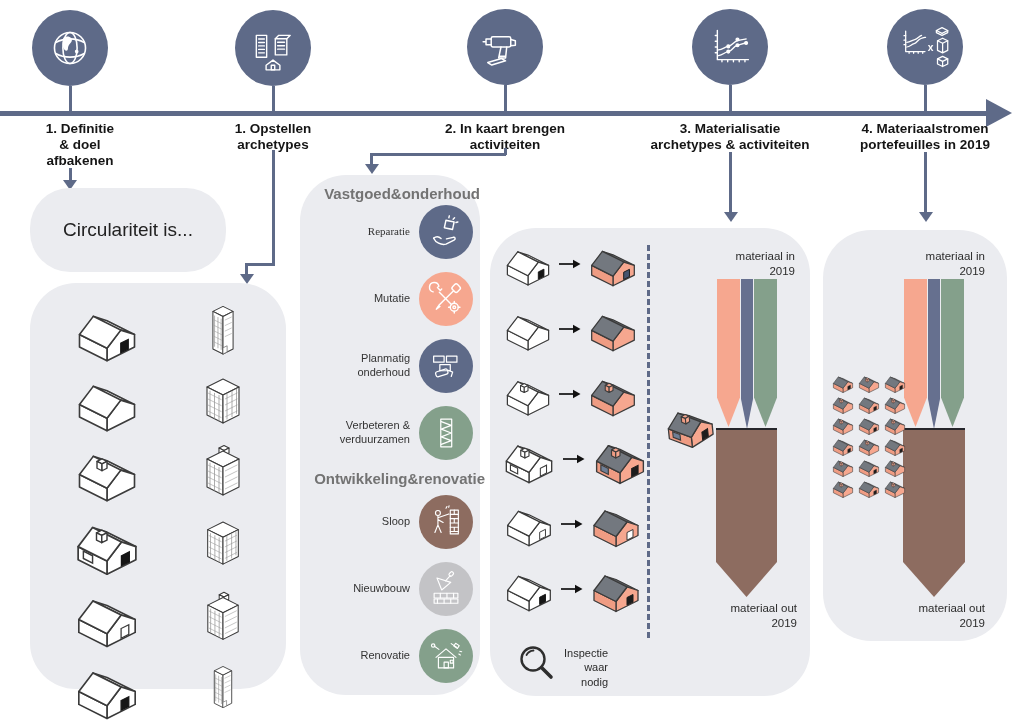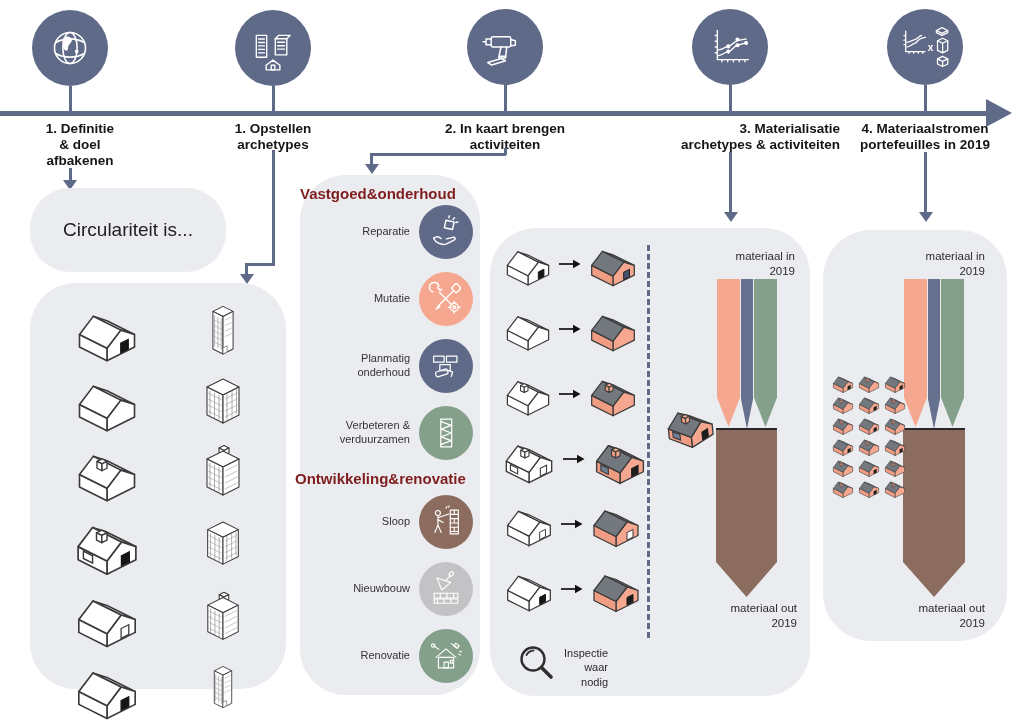--- a/index.html
+++ b/index.html
@@ -15,21 +15,21 @@
   .step-label{top:121px;font-weight:bold;font-size:13.5px;line-height:1.18;text-align:center;color:#151515;}
   .conn{background:#5e6a88;}
   .conn-head{width:0;height:0;border-left:7px solid transparent;border-right:7px solid transparent;border-top:10px solid #5e6a88;}
   
   .panel{background:#ebecf0;}
   .def-box{left:30px;top:188px;width:196px;height:84px;border-radius:40px;display:flex;align-items:center;justify-content:center;font-size:19px;color:#222;}
   .left-panel{left:30px;top:283px;width:256px;height:406px;border-radius:46px;display:grid;grid-template-columns:54% 46%;grid-template-rows:repeat(6,1fr);align-items:center;justify-items:center;padding:14px 10px 16px 14px;box-sizing:border-box;}
   .vg-panel{left:300px;top:175px;width:180px;height:520px;border-radius:46px;}
   .act-panel{left:490px;top:228px;width:320px;height:468px;border-radius:46px;}
   .port-panel{left:823px;top:230px;width:184px;height:411px;border-radius:48px;}
-  .sec-title{font-weight:bold;font-size:15px;text-align:left;color:#7f1d1d;}
+  .sec-title{font-weight:bold;font-size:15px;text-align:right;color:#737373;}
   .vg-row{display:flex;align-items:center;width:170px;height:54px;}
   .vg-label{flex:1;text-align:right;font-size:11px;line-height:1.25;color:#333;padding-right:9px;}
   .vg-circle{width:54px;height:54px;border-radius:50%;flex:0 0 54px;display:flex;align-items:center;justify-content:center;}
   
   .pair-row{display:flex;align-items:center;}
   .divider{left:647px;top:245px;height:393px;width:0;border-left:3px dashed #5e6a88;}
   .small-note{font-size:11.5px;line-height:1.3;text-align:right;color:#2b2b2b;}
   .flow-arrow{clip-path:polygon(0 0,100% 0,100% 80%,50% 100%,0 80%);}
   .flow-arrow-brown{clip-path:polygon(0 0,100% 0,100% 79%,50% 100%,0 79%);background:#8d6c60;}
   .groundline{height:2px;background:#26262b;}
@@ -161,21 +161,21 @@
       <path d="M10,27.5 c4,-0.5 5,-3 8.5,-3.5 c3.5,-0.5 4,-4.5 8,-5.5 c3,-0.8 4.5,-1.5 7.5,-2"></path>
       <path d="M10,22.5 c4,-0.5 5,-2.5 8.5,-3 c3.5,-0.5 4.5,-4 8,-5 c3,-0.9 4,-1 7.5,-1.5"></path>
       <circle cx="18.5" cy="24" r="1.2" fill="#fff"></circle>
         <circle cx="26.5" cy="18.5" r="1.2" fill="#fff"></circle>
         <circle cx="34" cy="16.5" r="1.2" fill="#fff"></circle>
       <circle cx="18.5" cy="19.5" r="1.2" fill="#fff"></circle>
         <circle cx="26.5" cy="13.5" r="1.2" fill="#fff"></circle>
     </svg>
   </div>
   <div class="abs stem" style="left:729px;top:85px;height:26px;"></div>
-  <div class="abs step-label pre" style="left:620px;width:220px;text-align:right;">3. Materialisatie
+  <div class="abs step-label pre" style="left:620px;width:220px;">3. Materialisatie
 archetypes &amp; activiteiten</div>
 
   <div class="abs circle" style="left:887px;top:9px;">
     <svg viewBox="0 0 44 44" width="50" height="50" class="ico-thin" style="stroke-width:1.1">
       <path d="M5,8 V26 H22"></path>
       <path d="M5,12 h-1.5 M5,16 h-1.5 M5,20 h-1.5 M8,26 v1.5 M12,26 v1.5 M16,26 v1.5 M20,26 v1.5"></path>
       <path d="M6,22 c3,-0.3 4,-2.5 6.5,-3 c2.5,-0.5 3,-3.5 6,-4.5 c2,-0.7 3,-0.8 4,-1"></path>
       <path d="M6,18 c3,-0.3 4.5,-2 7,-2.5 c2.5,-0.5 3.5,-3 6,-3.7"></path>
       <text x="24.5" y="25.5" fill="#fff" stroke="none" font-size="9" font-weight="bold" font-family="Liberation Sans, sans-serif">x</text>
       <polygon points="32,7.5 37,5 42,7.5 37,10"></polygon>
@@ -255,21 +255,21 @@
         <use href="#sym-door"></use>
       </svg>
     <svg viewBox="0 0 48 64" width="38" height="56">
         <use href="#sym-tower"></use>
       </svg>
   </div>
 
   <div class="abs panel vg-panel"></div>
   <div class="abs sec-title" style="left:300px;top:185px;width:180px;">Vastgoed&amp;onderhoud</div>
 
-  <div class="abs vg-row" style="left:303px;top:205px;">
+  <div class="abs vg-row" style="left:303px;top:205px;font-family:Liberation Serif, serif;">
     <div class="vg-label pre">Reparatie</div>
     <div class="vg-circle" style="background:#5e6a88;">
       <svg viewBox="0 0 40 40" width="38" height="38" class="ico">
         <path d="M7,26.5 c2,4.5 7.5,7.5 13,6.3 l8.5,-4.2 c2,-1 1.2,-3.4 -1,-3 l-7,1.6"></path>
         <path d="M7,26.5 c2.5,-2 5.5,-1.8 7.8,0.3"></path>
         <rect x="19" y="8.5" width="8.8" height="8" transform="rotate(12 23.4 12.5)"></rect>
         <path d="M23,5 l0.5,-2 M27.5,6.5 l1.5,-1.5 M30.5,10 l2,-0.5"></path>
       </svg>
     </div>
   </div>

